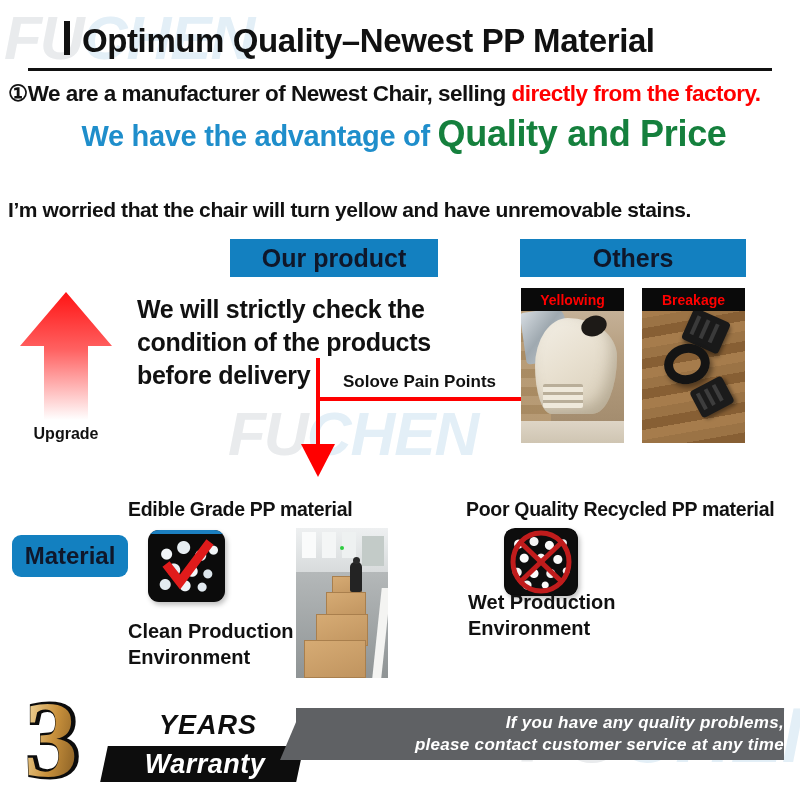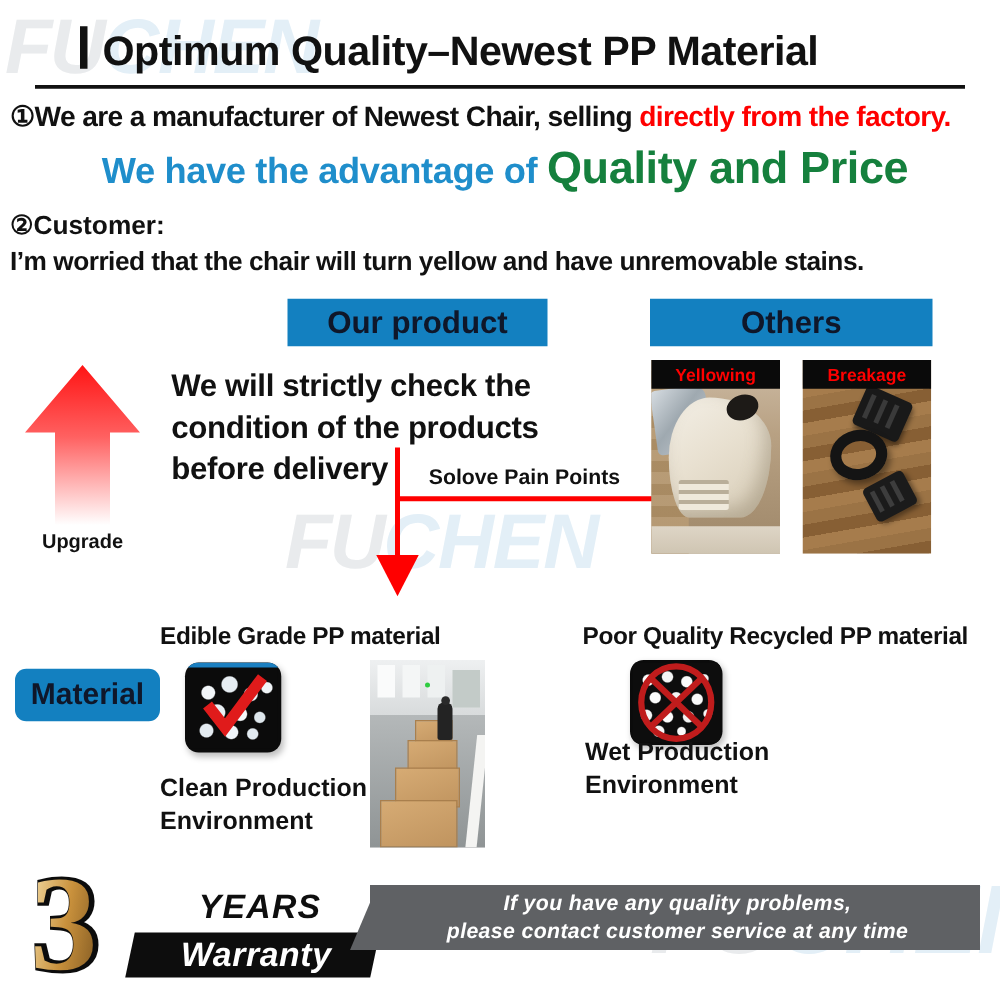--- a/index.html
+++ b/index.html
@@ -267,21 +267,21 @@
   .warr-txt { position: absolute; left: 86px; top: 56px; width: 190px; height: 32px;
               color: #ffffff; font-size: 27px; font-weight: bold; font-style: italic;
               display:flex; align-items:center; justify-content:center;
               letter-spacing: 0.5px; }
 
   .msg-bar { position: absolute; left: 296px; top: 708px; width: 488px; height: 52px;
              background: #5f6164; }
   .msg-wedge { position: absolute; left: 280px; top: 708px; width: 22px; height: 52px;
                background: #5f6164; clip-path: polygon(100% 0,100% 100%,0 100%); }
   .msg-txt { position: absolute; left: 300px; top: 710px; width: 484px; height: 48px;
-             display:flex; flex-direction:column; align-items:center;
+             display:flex; flex-direction:column; align-items:flex-end;
              justify-content:center; color:#fff; font-size:17px; font-weight:bold;
              font-style: italic; line-height:1.3; letter-spacing:.3px; text-align:center; }
 </style>
 </head>
 <body>
 
 <div id="page">
 
   <div class="wm wm-top">
     <span class="fu">FU</span><span class="chen">CHEN</span>
@@ -296,21 +296,20 @@
   <div class="title-row">
     <span class="title-bar"></span>
     <span class="title-txt">Optimum Quality–Newest PP Material</span>
   </div>
   <div class="title-rule"></div>
 
   <div class="line1"><span>①</span><span>We are a manufacturer of Newest Chair, selling </span><span class="red">directly from the factory.</span></div>
 
   <div class="line2"><span class="blue">We have the advantage of </span><span class="redbig">Quality and Price</span></div>
 
-  <div class="cust-label">②Customer:</div>
   <div class="cust-text">I’m worried that the chair will turn yellow and have unremovable stains.</div>
 
   <div class="badge badge-our">
     <span>Our product</span>
   </div>
   <div class="badge badge-others">
     <span>Others</span>
   </div>
 
   <svg class="up-arrow" viewBox="0 0 96 132">

